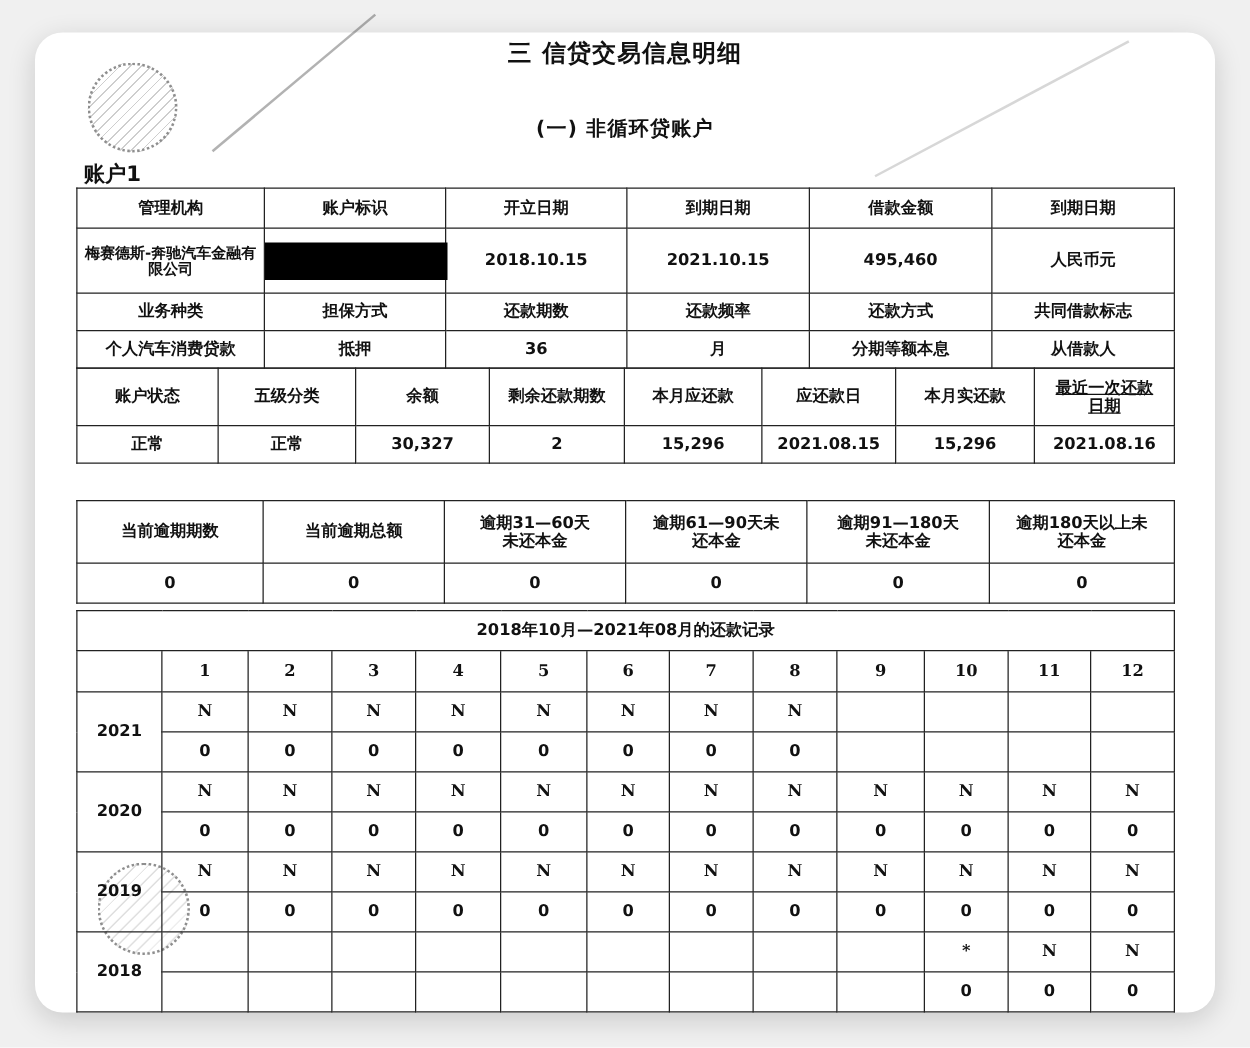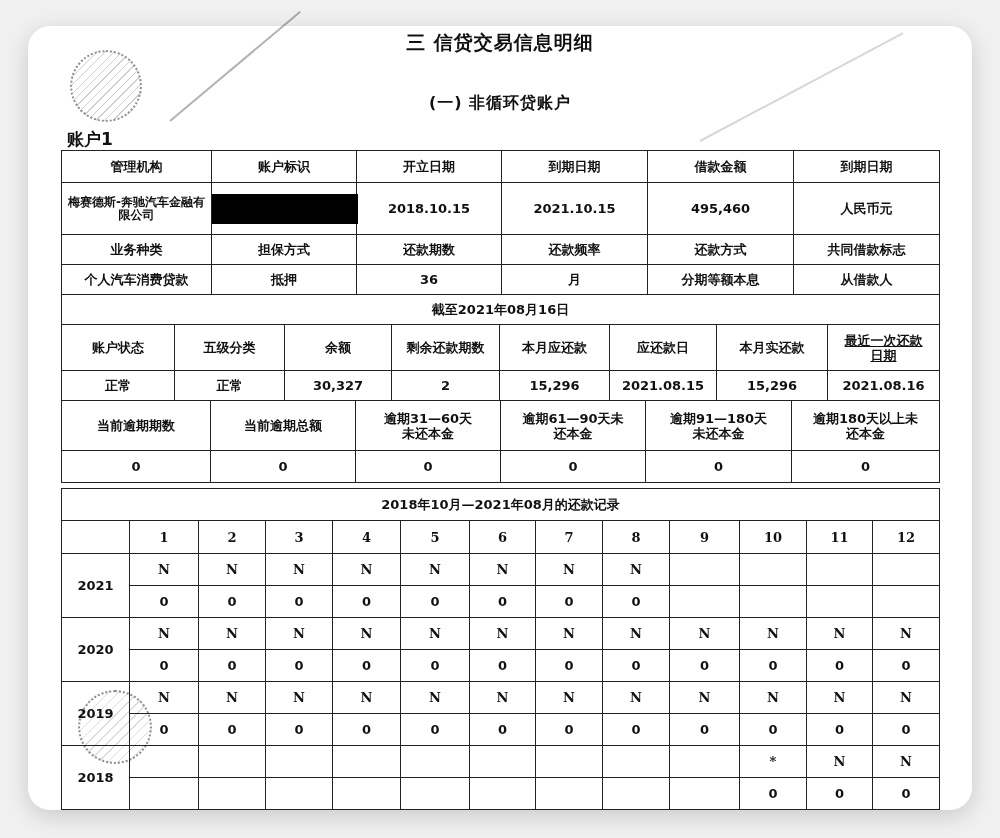--- a/index.html
+++ b/index.html
@@ -115,23 +115,20 @@
     <col style="width:113px">
       <col style="width:110px">
       <col style="width:107px">
       <col style="width:108px">
     <col style="width:110px">
       <col style="width:107px">
       <col style="width:111px">
       <col style="width:112px">
   </colgroup>
   <tbody>
-      <tr style="height:30px">
-    <td colspan="8">截至2021年08月16日</td>
-  </tr>
   <tr style="height:46px">
     <td>账户状态</td>
     <td>五级分类</td>
     <td>余额</td>
     <td>剩余还款期数</td>
     <td>本月应还款</td>
     <td>应还款日</td>
     <td>本月实还款</td>
     <td style="padding:0 16px;text-decoration:underline;">最近一次还款日期</td>
   </tr>

